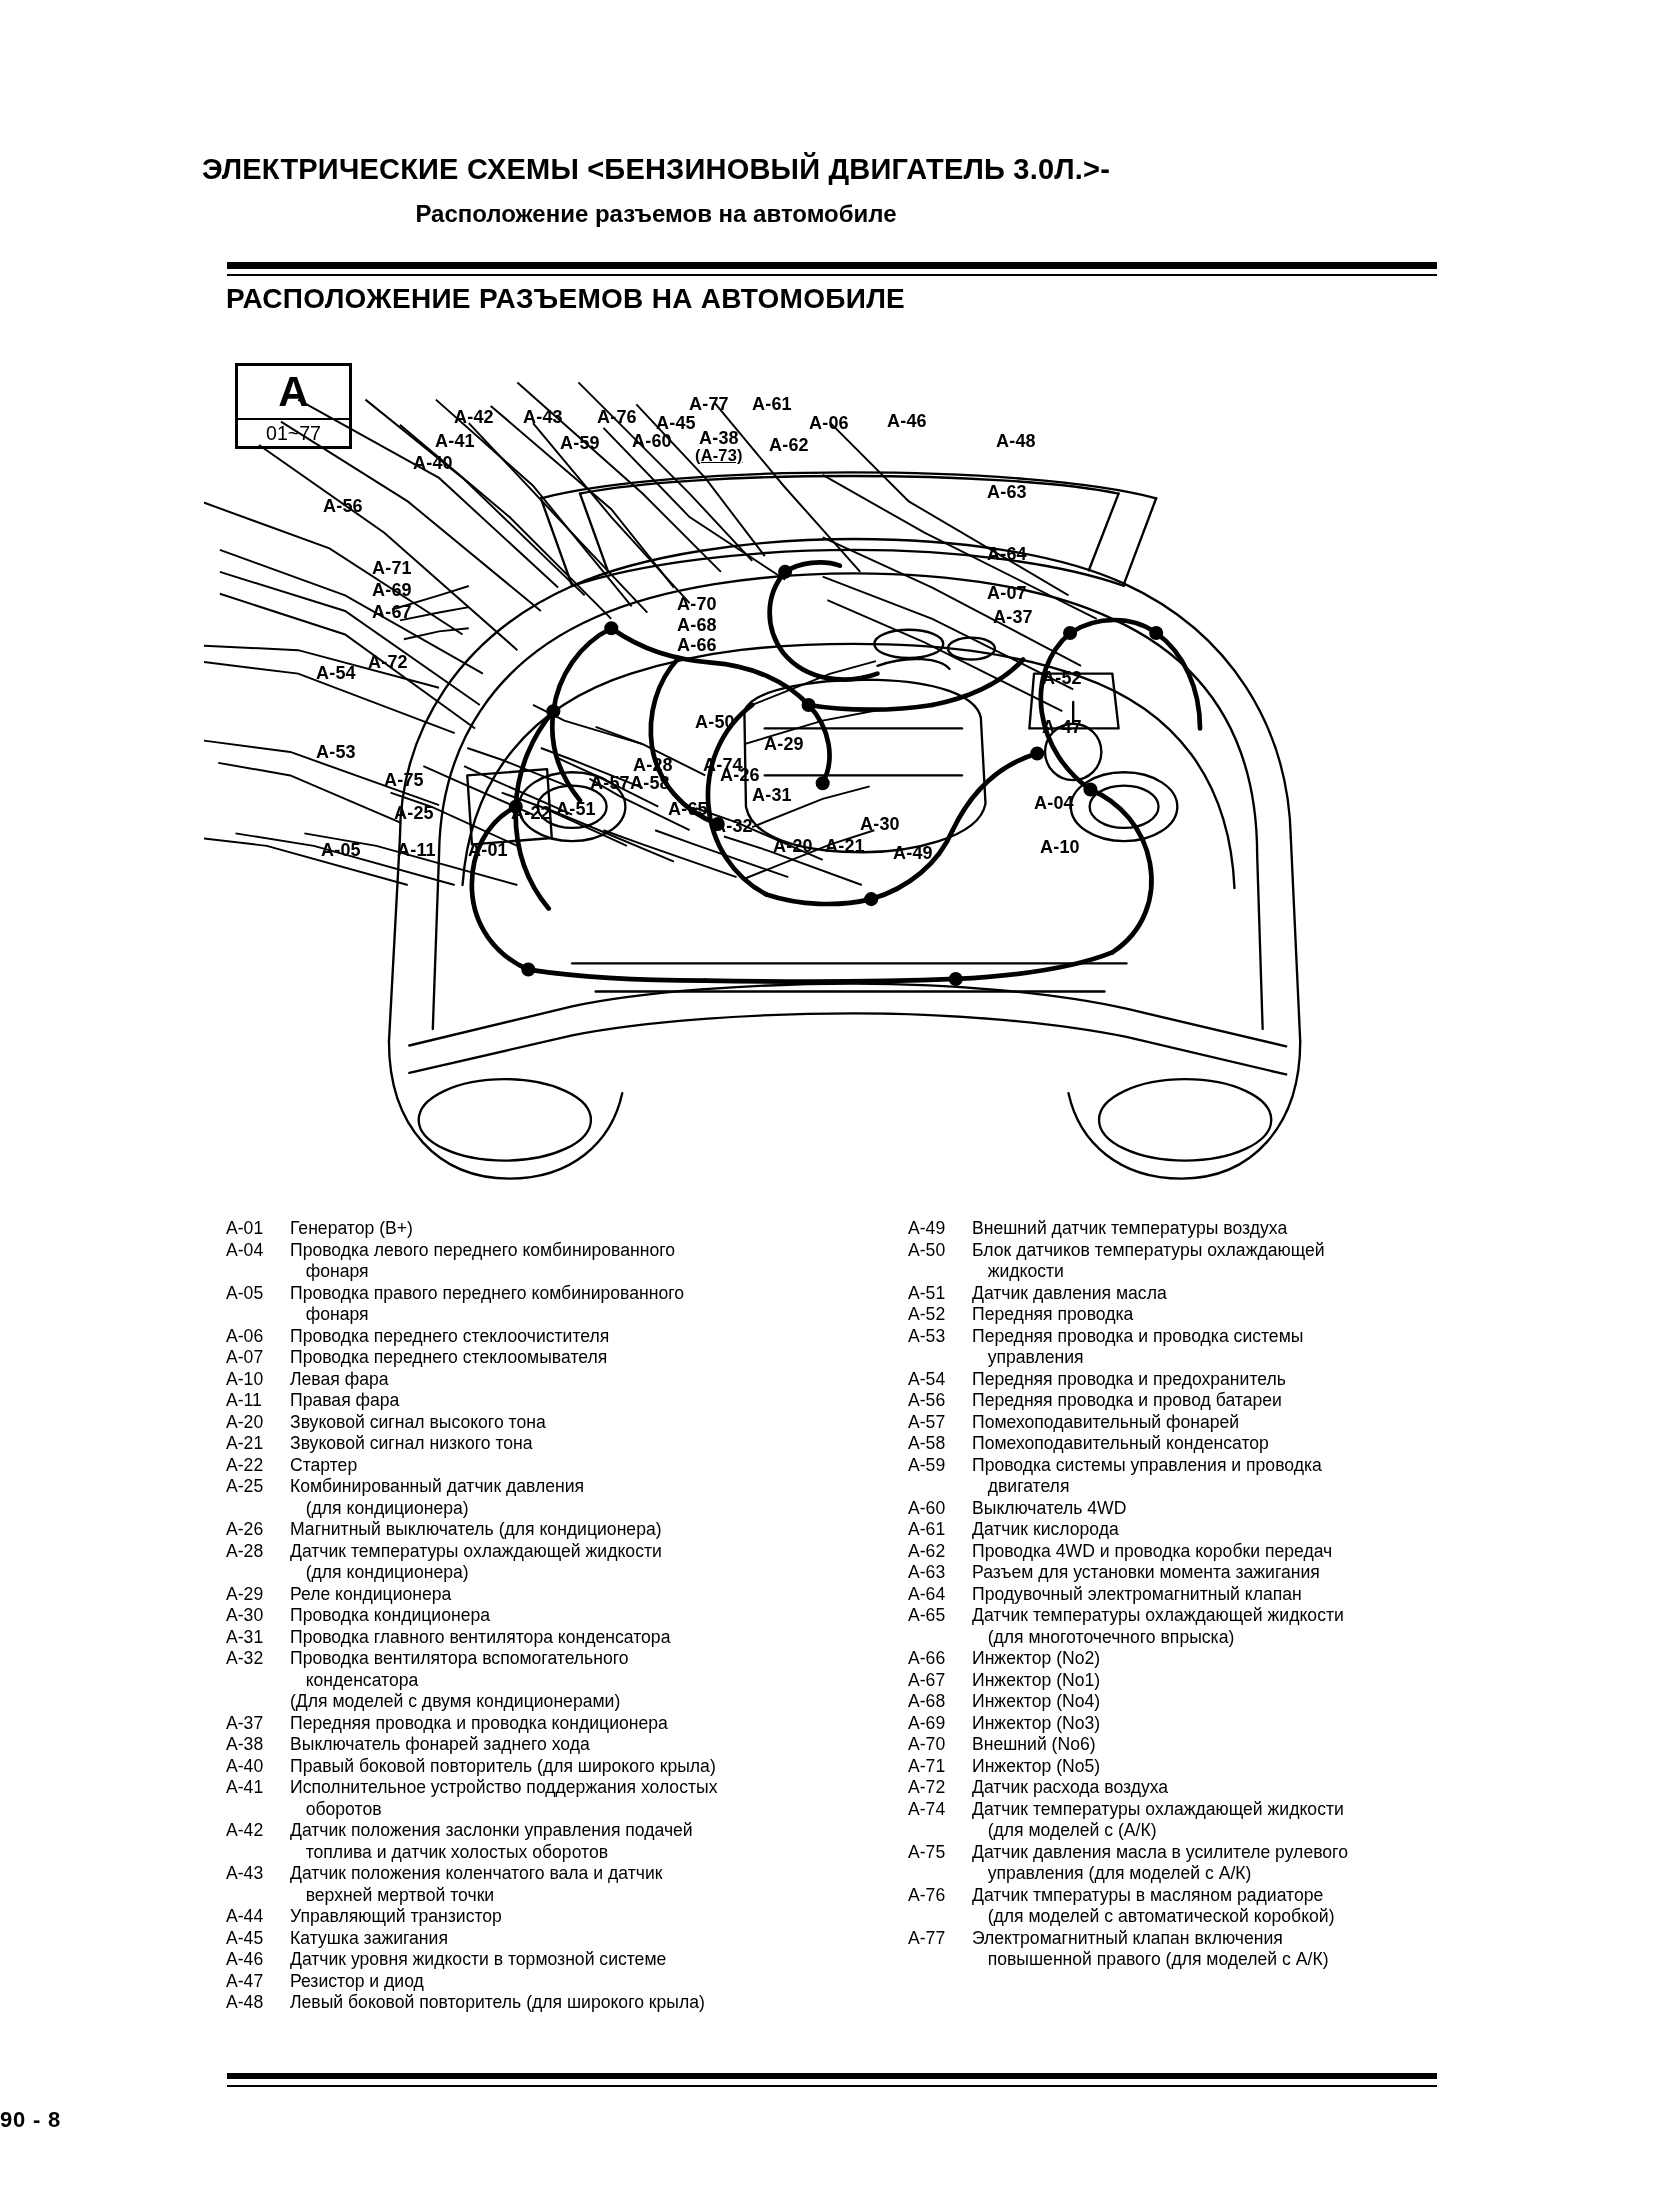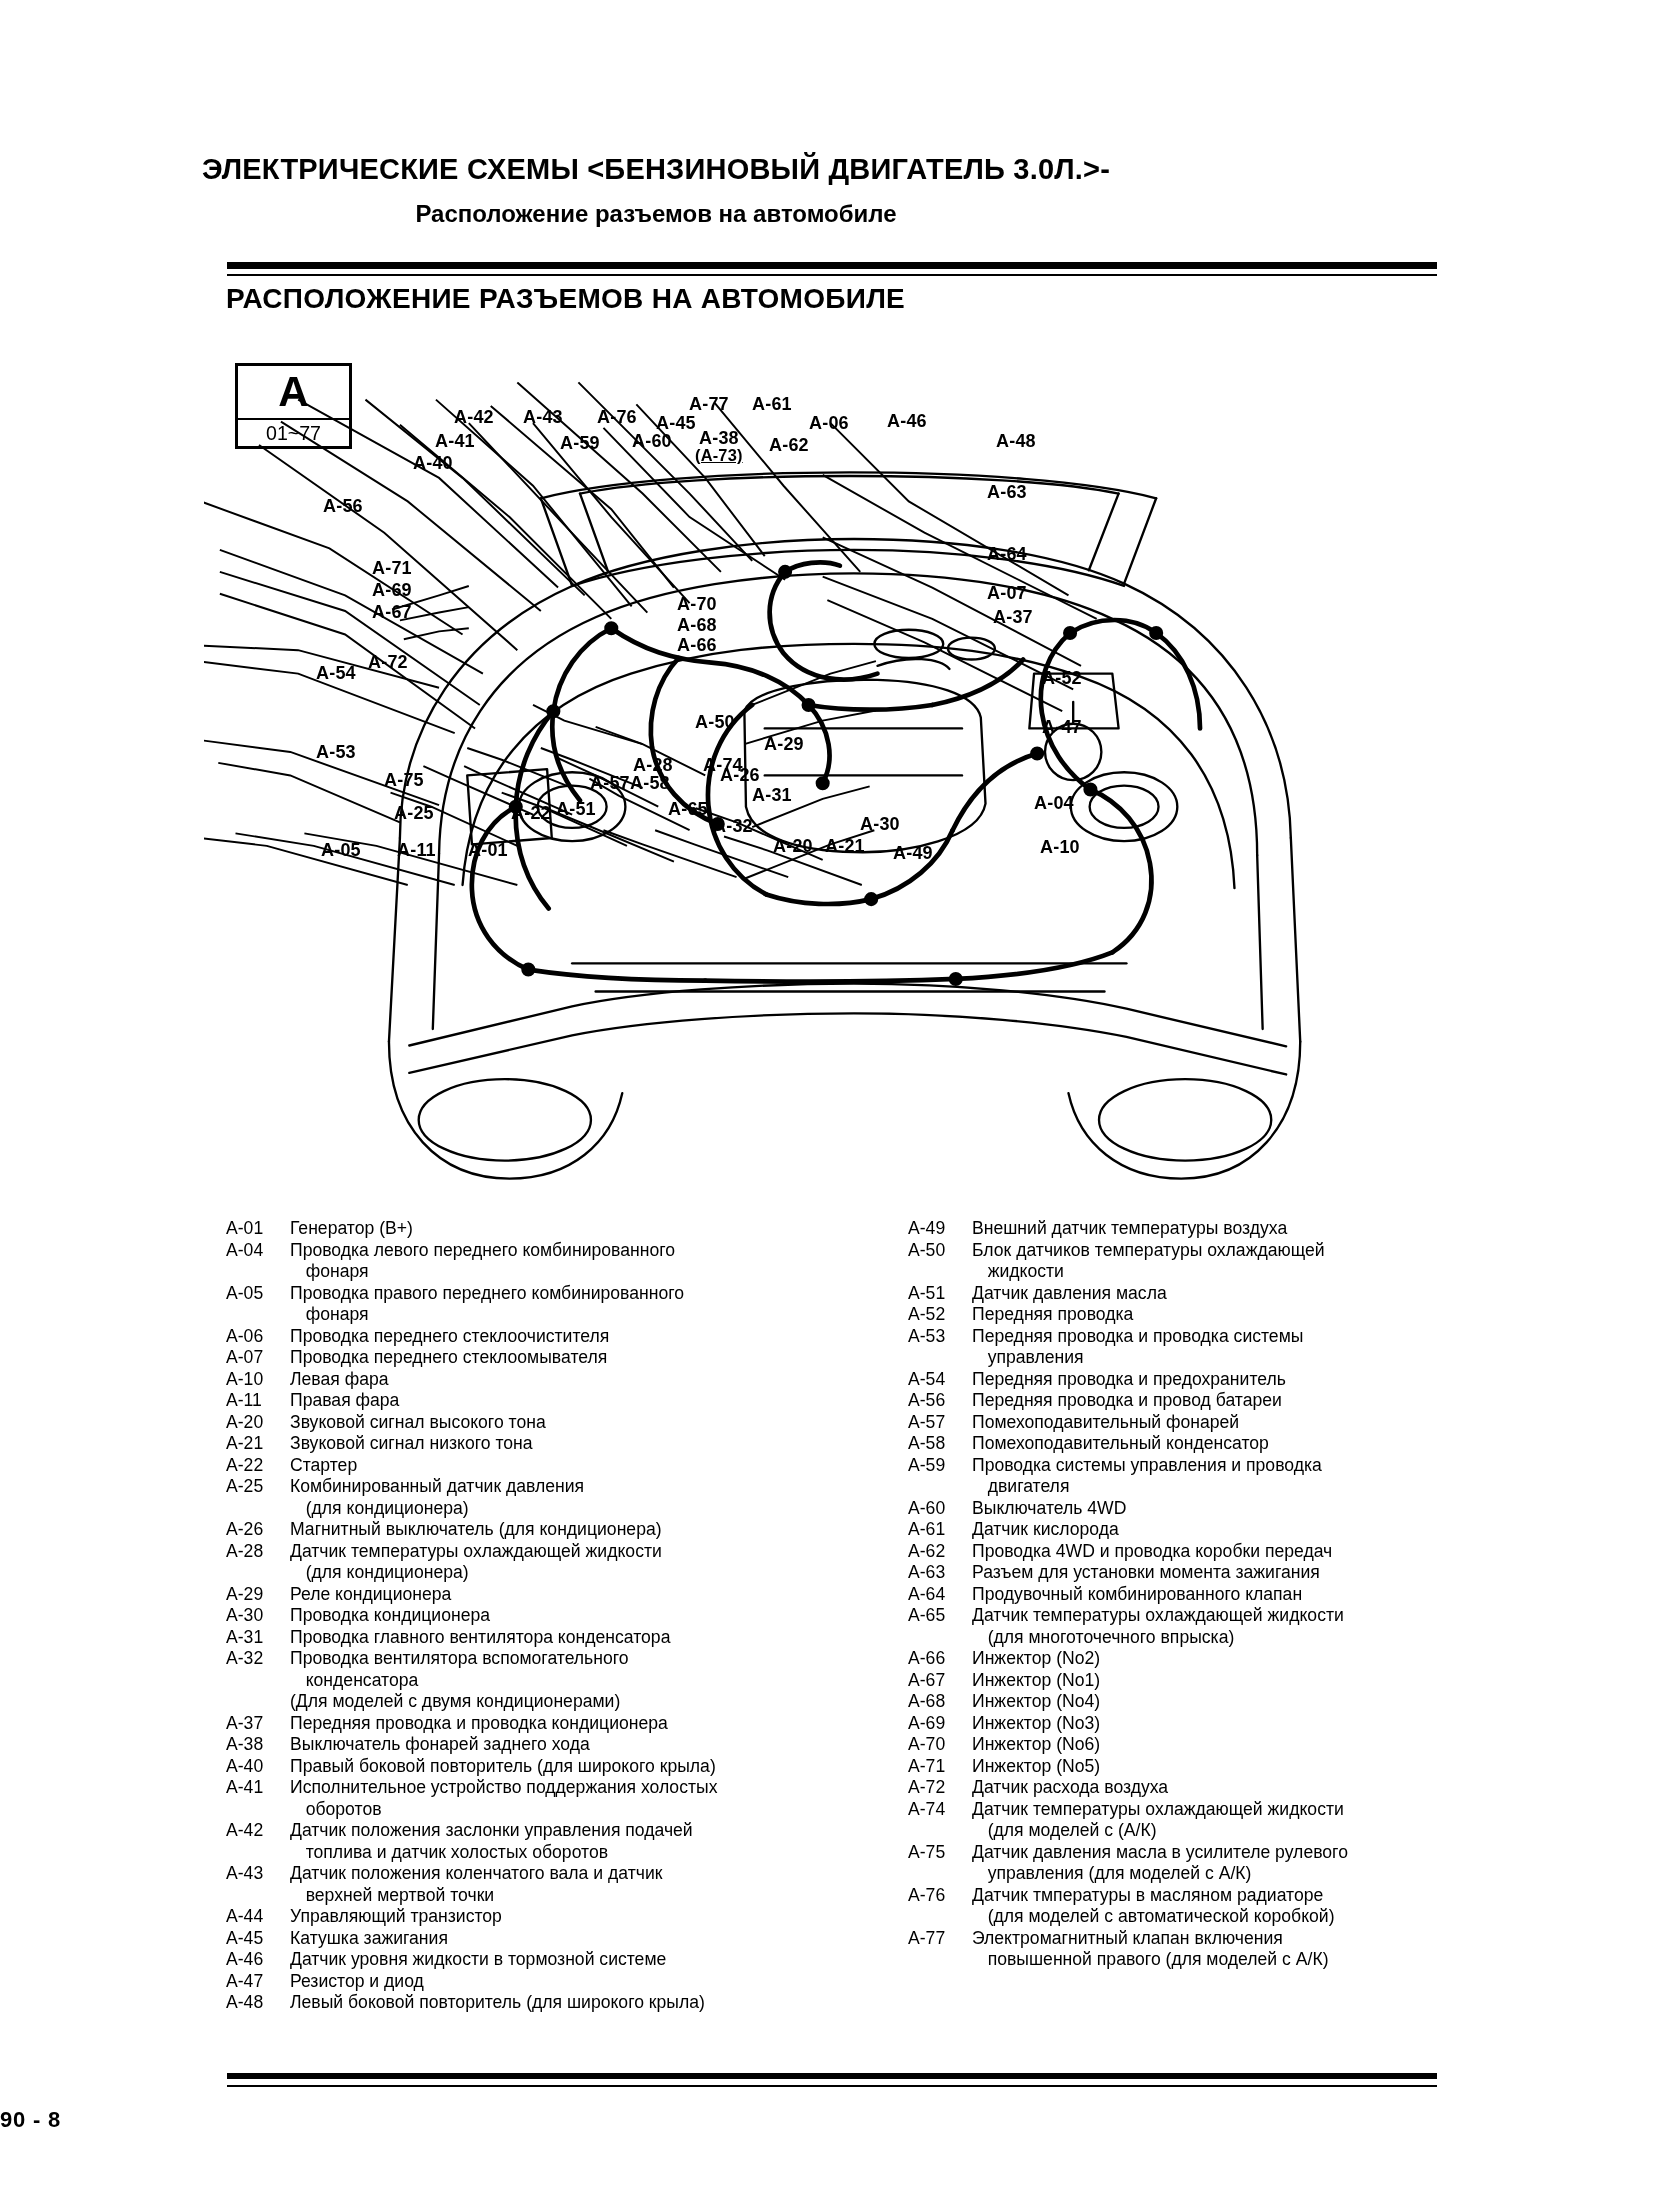--- a/index.html
+++ b/index.html
@@ -552,21 +552,21 @@
       <div class="entry">
         <span class="code">A-62</span>
         <span class="txt"><span>Проводка 4WD и проводка коробки передач</span></span>
       </div>
       <div class="entry">
         <span class="code">A-63</span>
         <span class="txt"><span>Разъем для установки момента зажигания</span></span>
       </div>
       <div class="entry">
         <span class="code">A-64</span>
-        <span class="txt"><span>Продувочный комбинированного клапан</span></span>
+        <span class="txt"><span>Продувочный электромагнитный клапан</span></span>
       </div>
       <div class="entry">
         <span class="code">A-65</span>
         <span class="txt"><span>Датчик температуры охлаждающей жидкости</span><span class="cont">(для многоточечного впрыска)</span></span>
       </div>
       <div class="entry">
         <span class="code">A-66</span>
         <span class="txt"><span>Инжектор (No2)</span></span>
       </div>
       <div class="entry">
@@ -576,21 +576,21 @@
       <div class="entry">
         <span class="code">A-68</span>
         <span class="txt"><span>Инжектор (No4)</span></span>
       </div>
       <div class="entry">
         <span class="code">A-69</span>
         <span class="txt"><span>Инжектор (No3)</span></span>
       </div>
       <div class="entry">
         <span class="code">A-70</span>
-        <span class="txt"><span>Инжектор (No6)</span></span>
+        <span class="txt"><span>Внешний (No6)</span></span>
       </div>
       <div class="entry">
         <span class="code">A-71</span>
         <span class="txt"><span>Инжектор (No5)</span></span>
       </div>
       <div class="entry">
         <span class="code">A-72</span>
         <span class="txt"><span>Датчик расхода воздуха</span></span>
       </div>
       <div class="entry">

